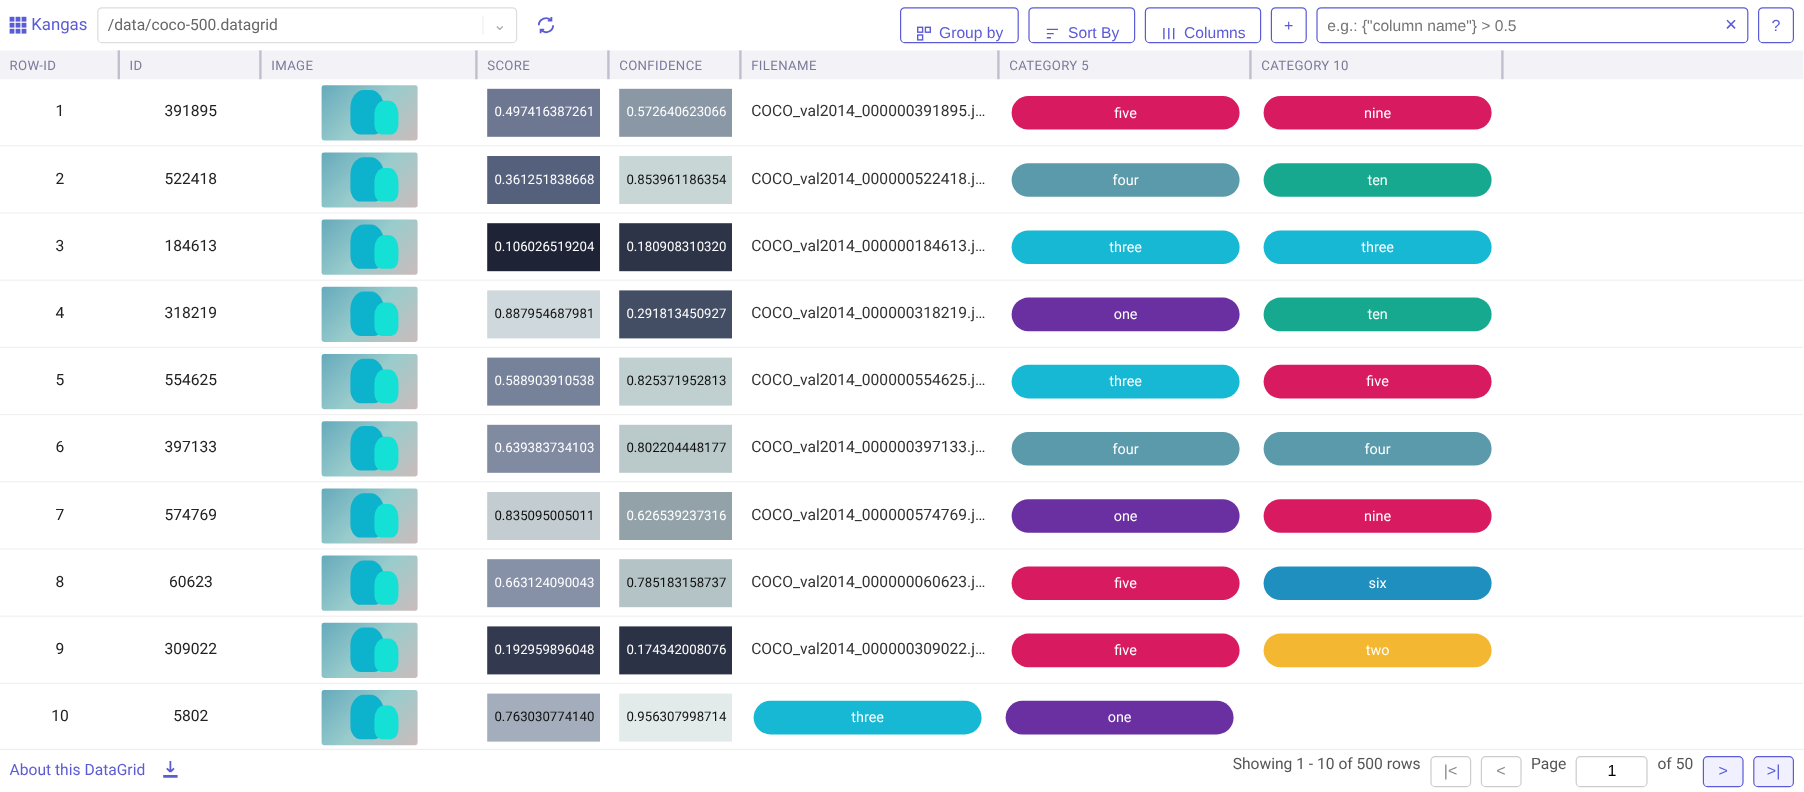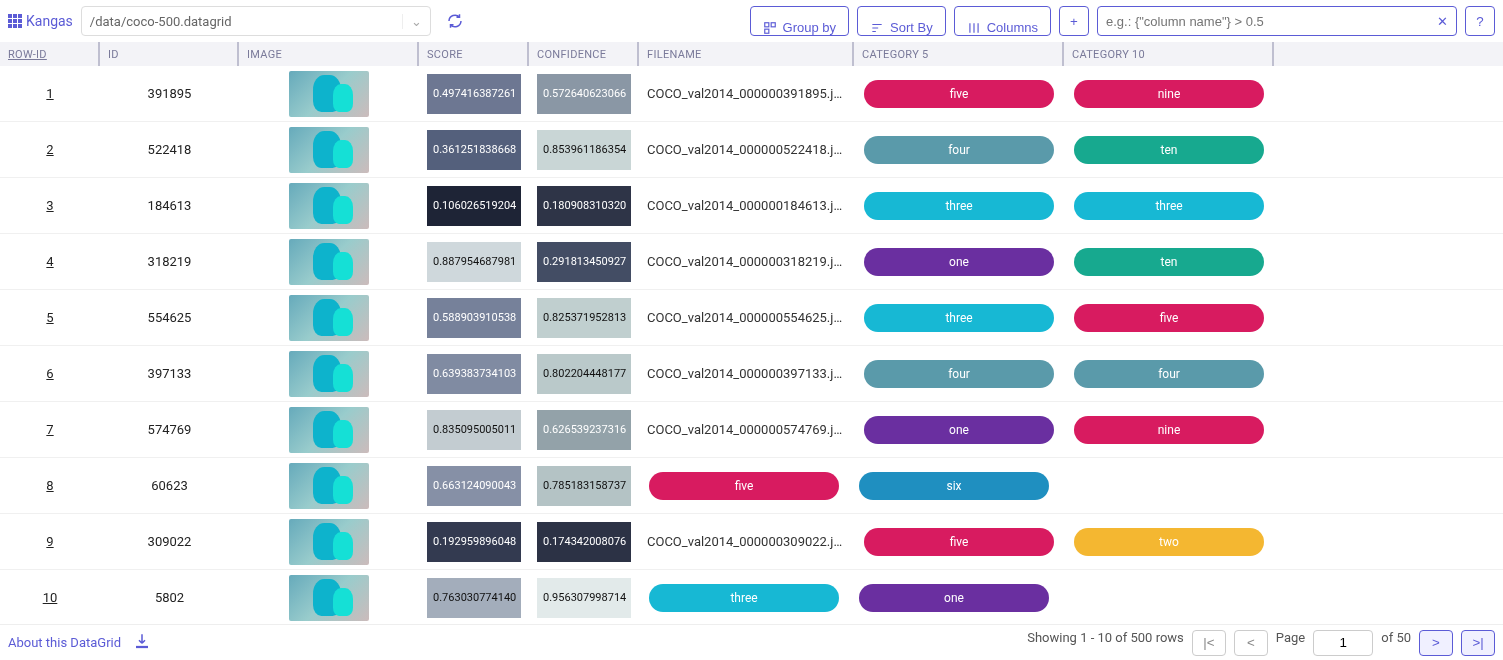--- a/index.html
+++ b/index.html
@@ -183,22 +183,22 @@
   height: 28px;
   border-radius: 14px;
   display: flex;
   align-items: center;
   justify-content: center;
   color: #fff;
   font-size: 12px;
 }
 
 
-.c-rowid { width: 100px; text-decoration: underline; }
-.c-id { width: 139px; }
+.c-rowid { width: 100px; }
+.c-id { width: 118px; }
 .c-image { width: 180px; }
 .c-score { width: 110px; }
 .c-conf { width: 110px; }
 .c-fname { width: 215px; }
 .c-cat5 { width: 210px; }
 .c-cat10 { width: 210px; }
 
 
 .footer {
   position: absolute;
@@ -513,20 +513,23 @@
           <div class="seg" style="left:30%;top:10%;width:35%;height:80%"></div>
           <div class="seg seg2" style="left:55%;top:30%;width:25%;height:60%"></div>
         </div>
       </div>
       <div class="td c-score">
         <div class="score-cell light" style="background:#8690a6;color:#fff">0.663124090043</div>
       </div>
       <div class="td c-conf">
         <div class="score-cell " style="background:#b4c3c5;color:#111">0.785183158737</div>
       </div>
+      <div class="td c-fname left">
+        <span class="fname">COCO_val2014_000000060623.jpg</span>
+      </div>
       <div class="td c-cat5">
         <div class="tag-pill" style="background:#d81b60">five</div>
       </div>
       <div class="td c-cat10">
         <div class="tag-pill" style="background:#1f8fc0">six</div>
       </div>
     </div>
     <div class="trow">
       <div class="td c-rowid num">9</div>
       <div class="td c-id num">309022</div>

